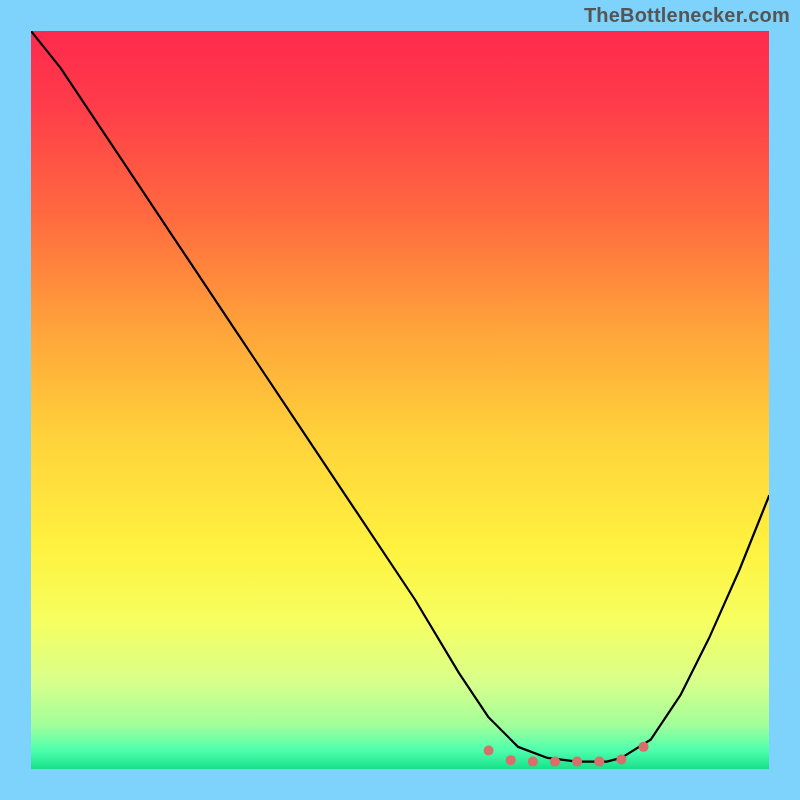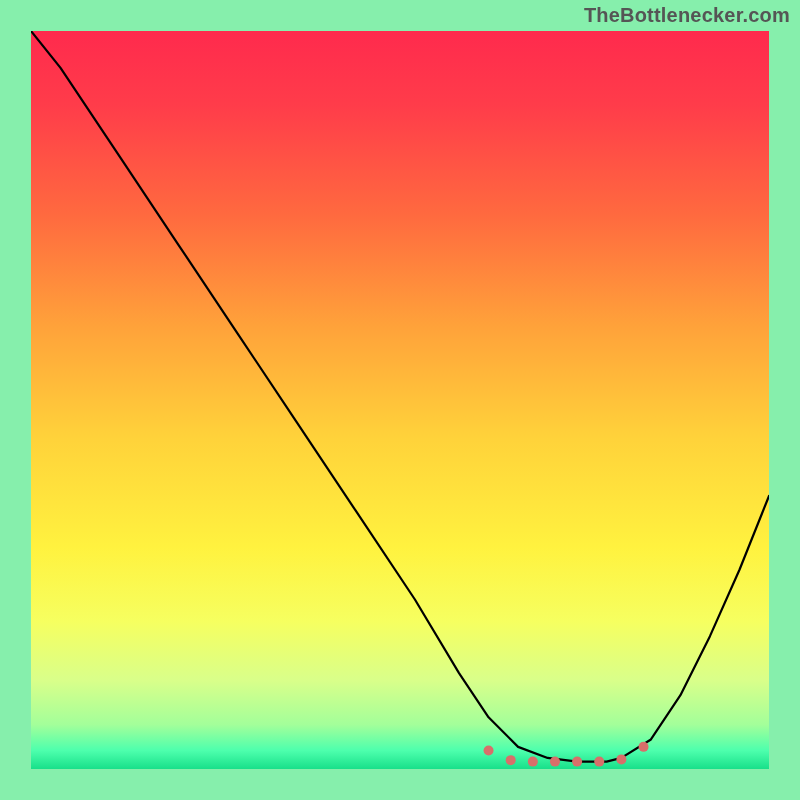--- a/index.html
+++ b/index.html
@@ -8,21 +8,21 @@
     width: 800px;
     height: 800px;
     background: #000;
     font-family: Arial, Helvetica, sans-serif;
     overflow: hidden;
   }
   .container {
     position: relative;
     width: 800px;
     height: 800px;
-    background: #86efac;
+    background: #7dd3fc;
   }
   .watermark {
     position: absolute;
     top: 4px;
     right: 10px;
     color: #555;
     font-size: 20px;
     font-weight: 600;
     z-index: 5;
     user-select: none;

